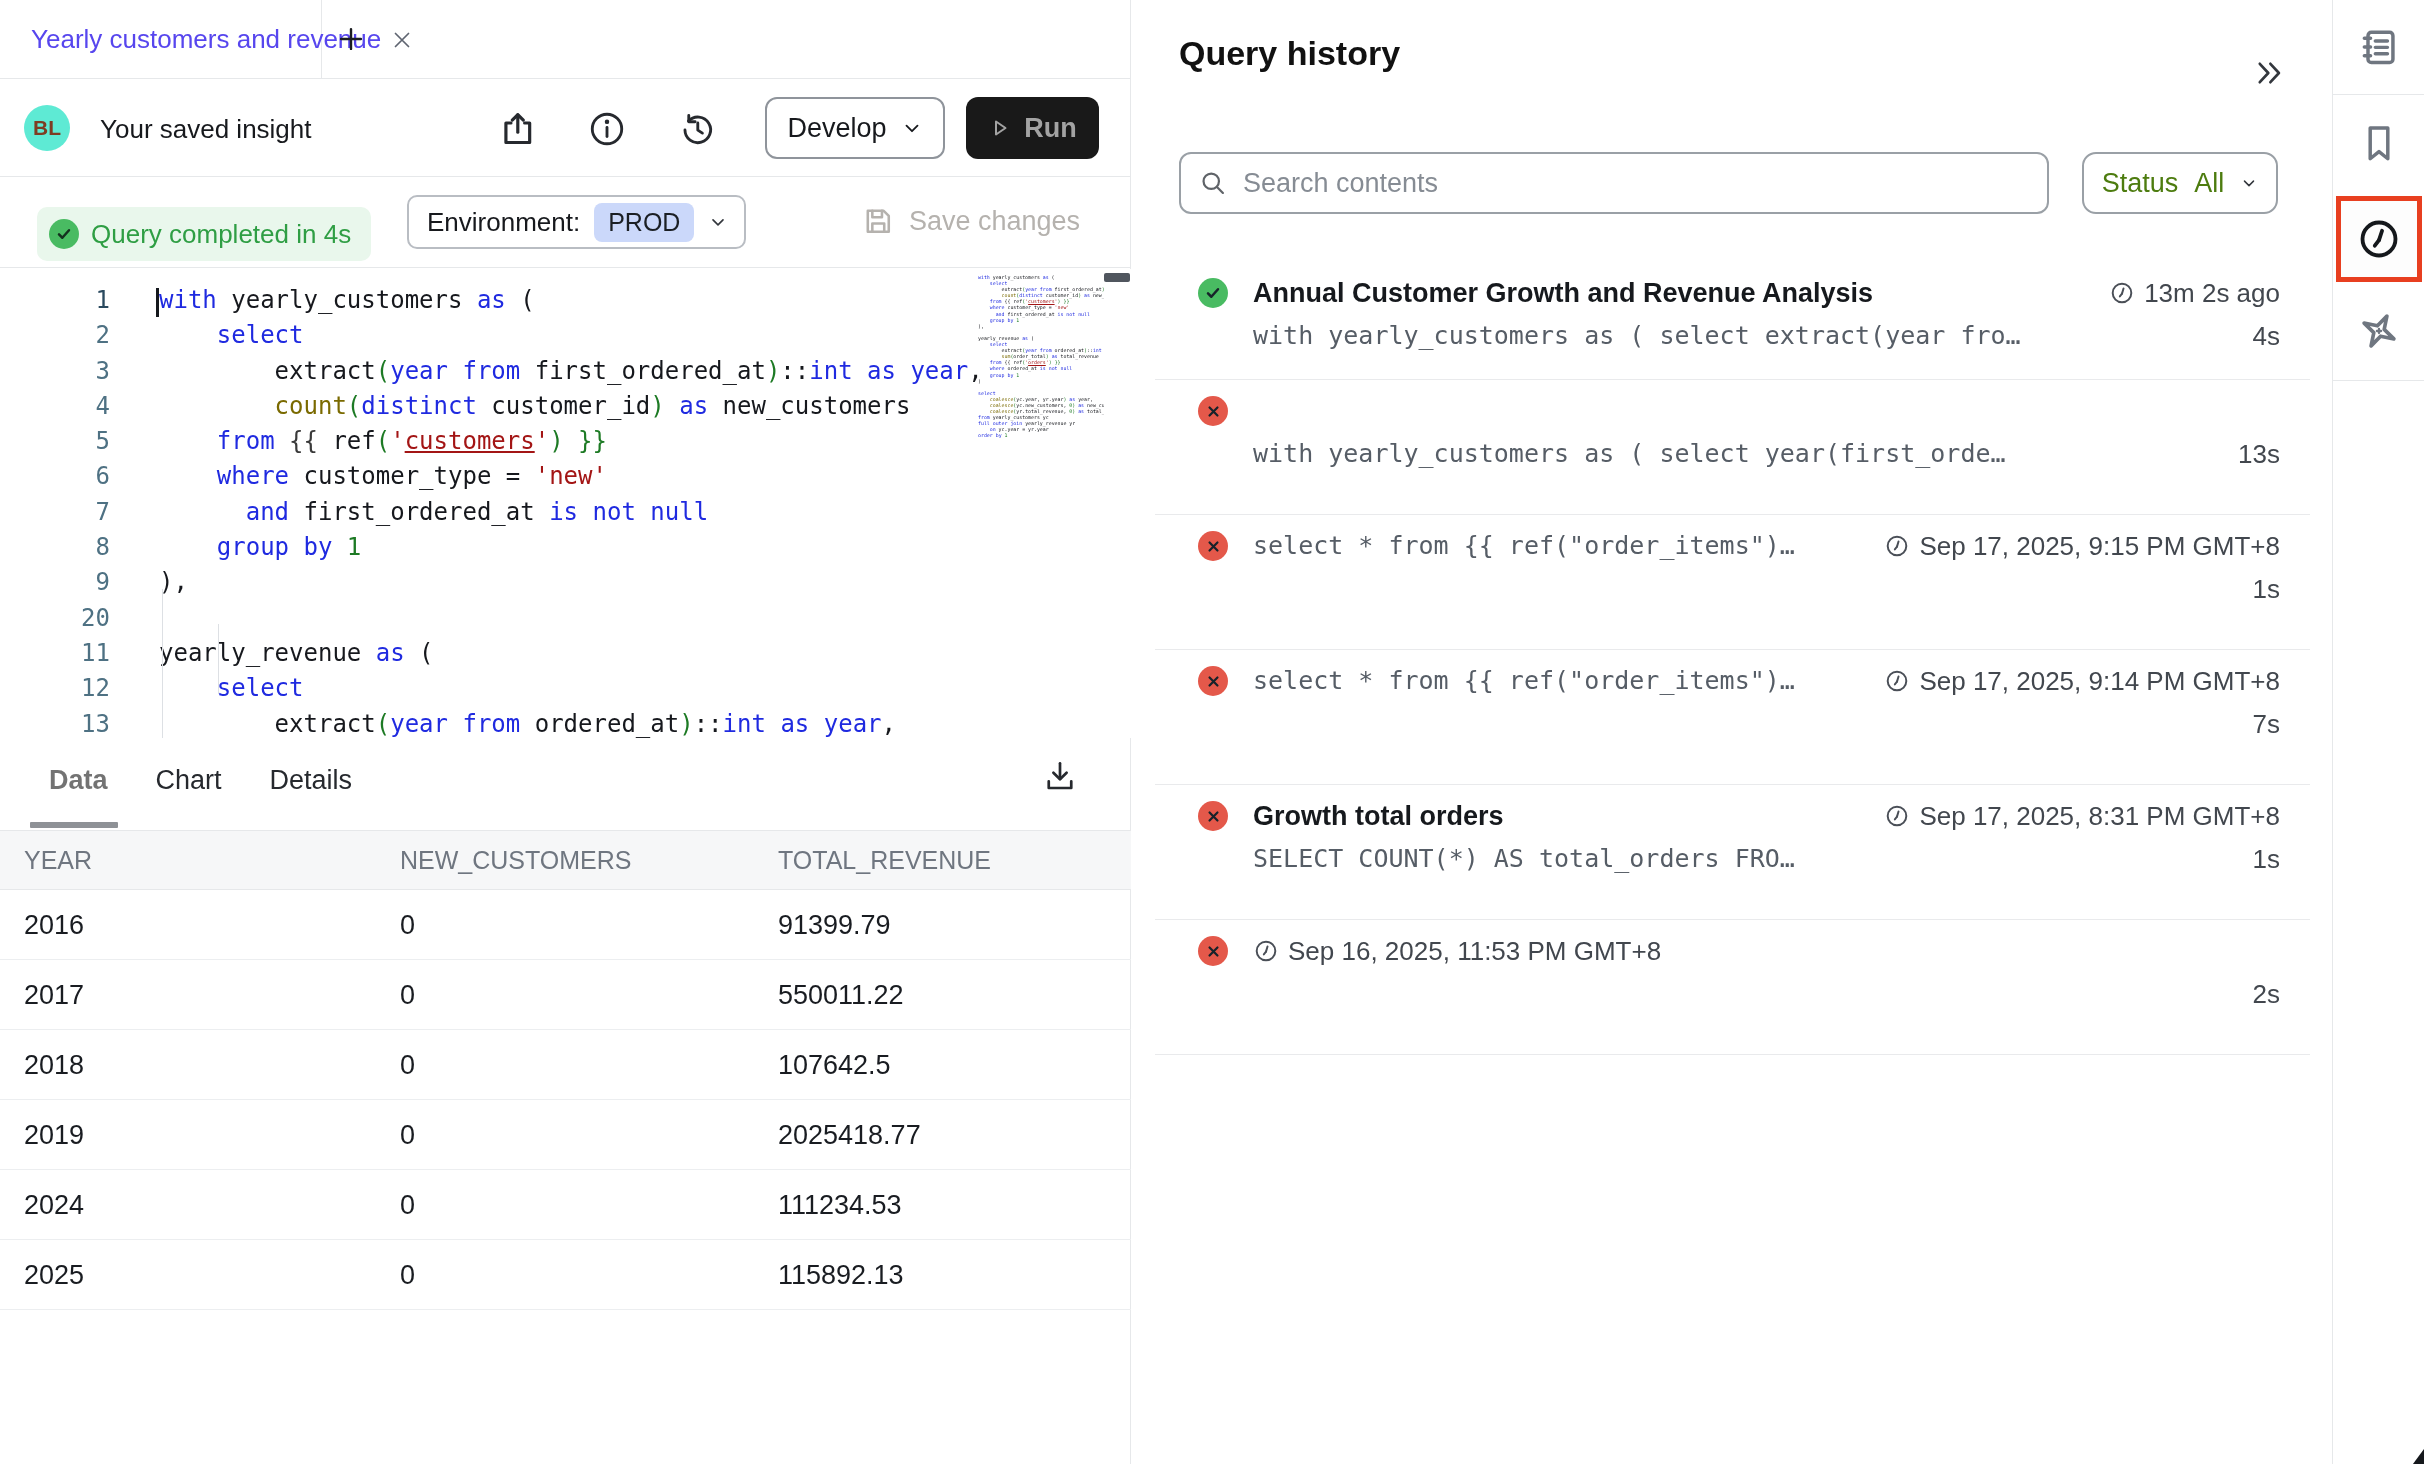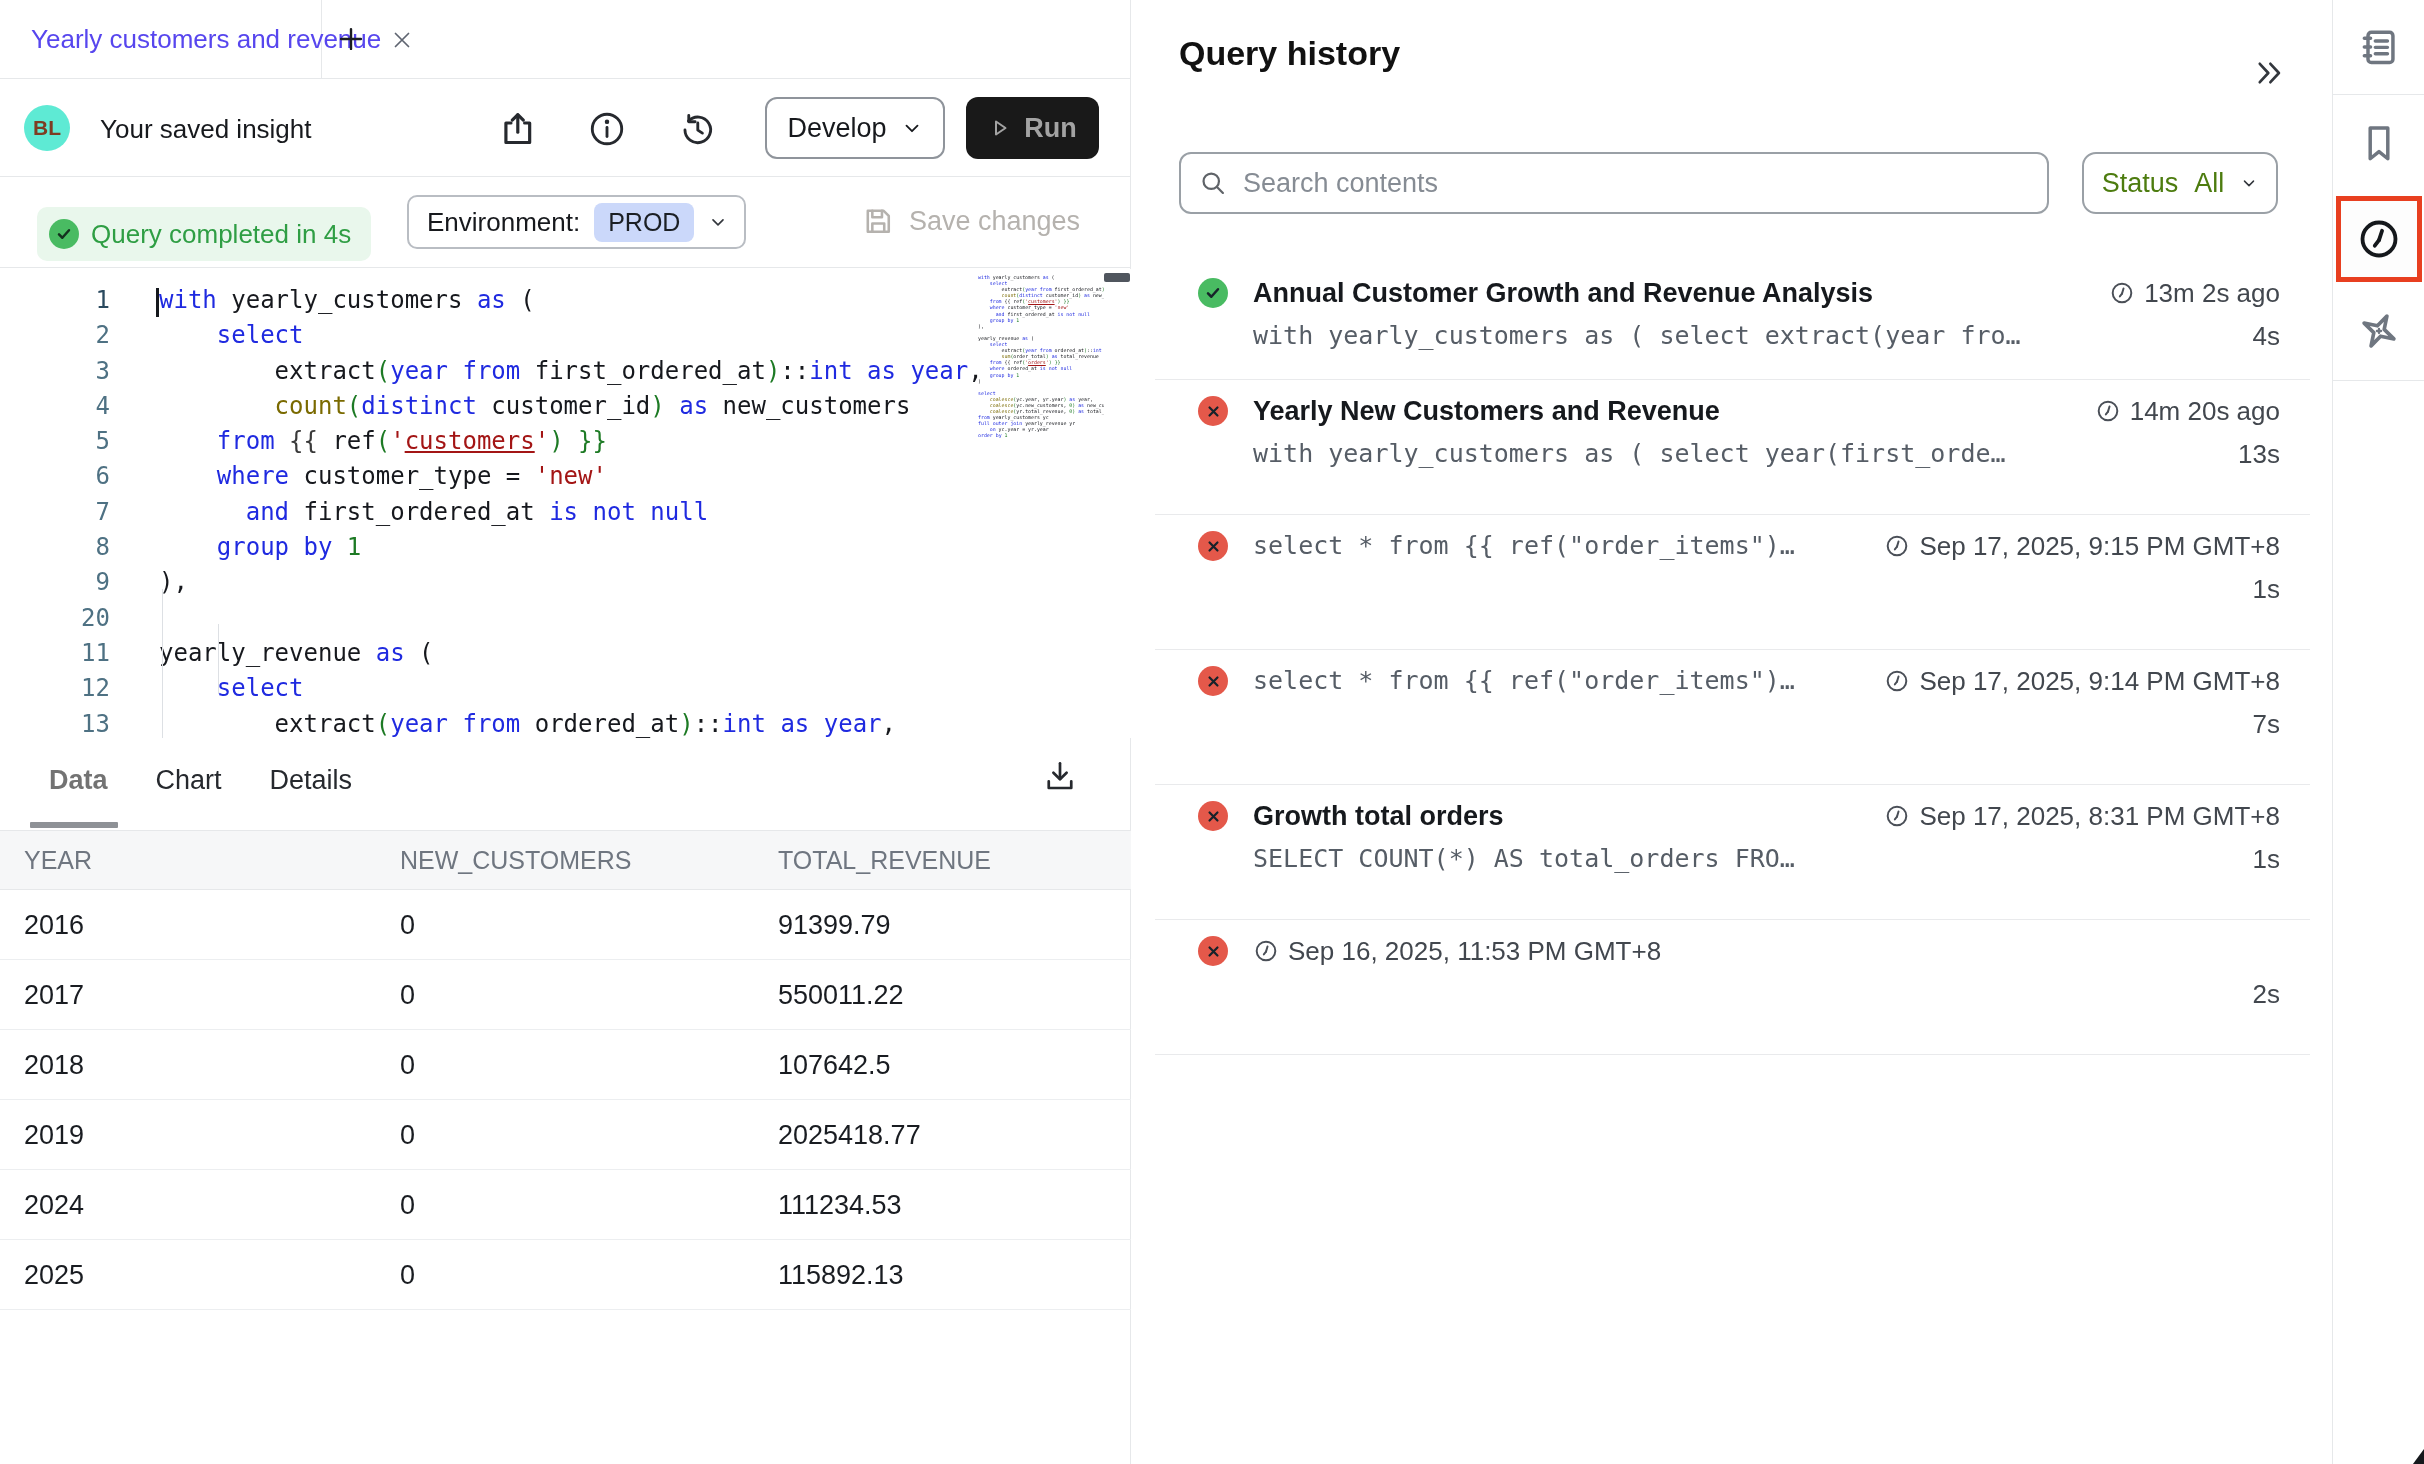--- a/index.html
+++ b/index.html
@@ -356,33 +356,20 @@
           <span class="h-query">with yearly_customers as ( select extract(year fro…</span>
           <span class="h-dur">4s</span>
         </div>
       </div>
       <div class="h-item">
         <div class="st-icon st-error">
           <svg class="ic" width="19" height="19" viewBox="0 0 24 24" style="stroke-width:2.8">
             <path d="M7 7 L17 17 M17 7 L7 17"></path>
           </svg>
         </div>
-        <div class="h-row1">
-          <span class="h-title">Yearly New Customers and Revenue</span>
-          <div class="h-meta">
-            <span>
-              <svg class="ic" width="26" height="26" viewBox="0 0 24 24" style="stroke-width:1.8;color:#4a4f57">
-                <circle cx="12" cy="12" r="8.6"></circle>
-                <path d="M12 12.6 L13.4 7.9"></path>
-                <path d="M12 12.6 L10 15.2"></path>
-              </svg>
-            </span>
-            <span>14m 20s ago</span>
-          </div>
-        </div>
         <div class="h-row2">
           <span class="h-query">with yearly_customers as ( select year(first_orde…</span>
           <span class="h-dur">13s</span>
         </div>
       </div>
       <div class="h-item">
         <div class="st-icon st-error">
           <svg class="ic" width="19" height="19" viewBox="0 0 24 24" style="stroke-width:2.8">
             <path d="M7 7 L17 17 M17 7 L7 17"></path>
           </svg>

